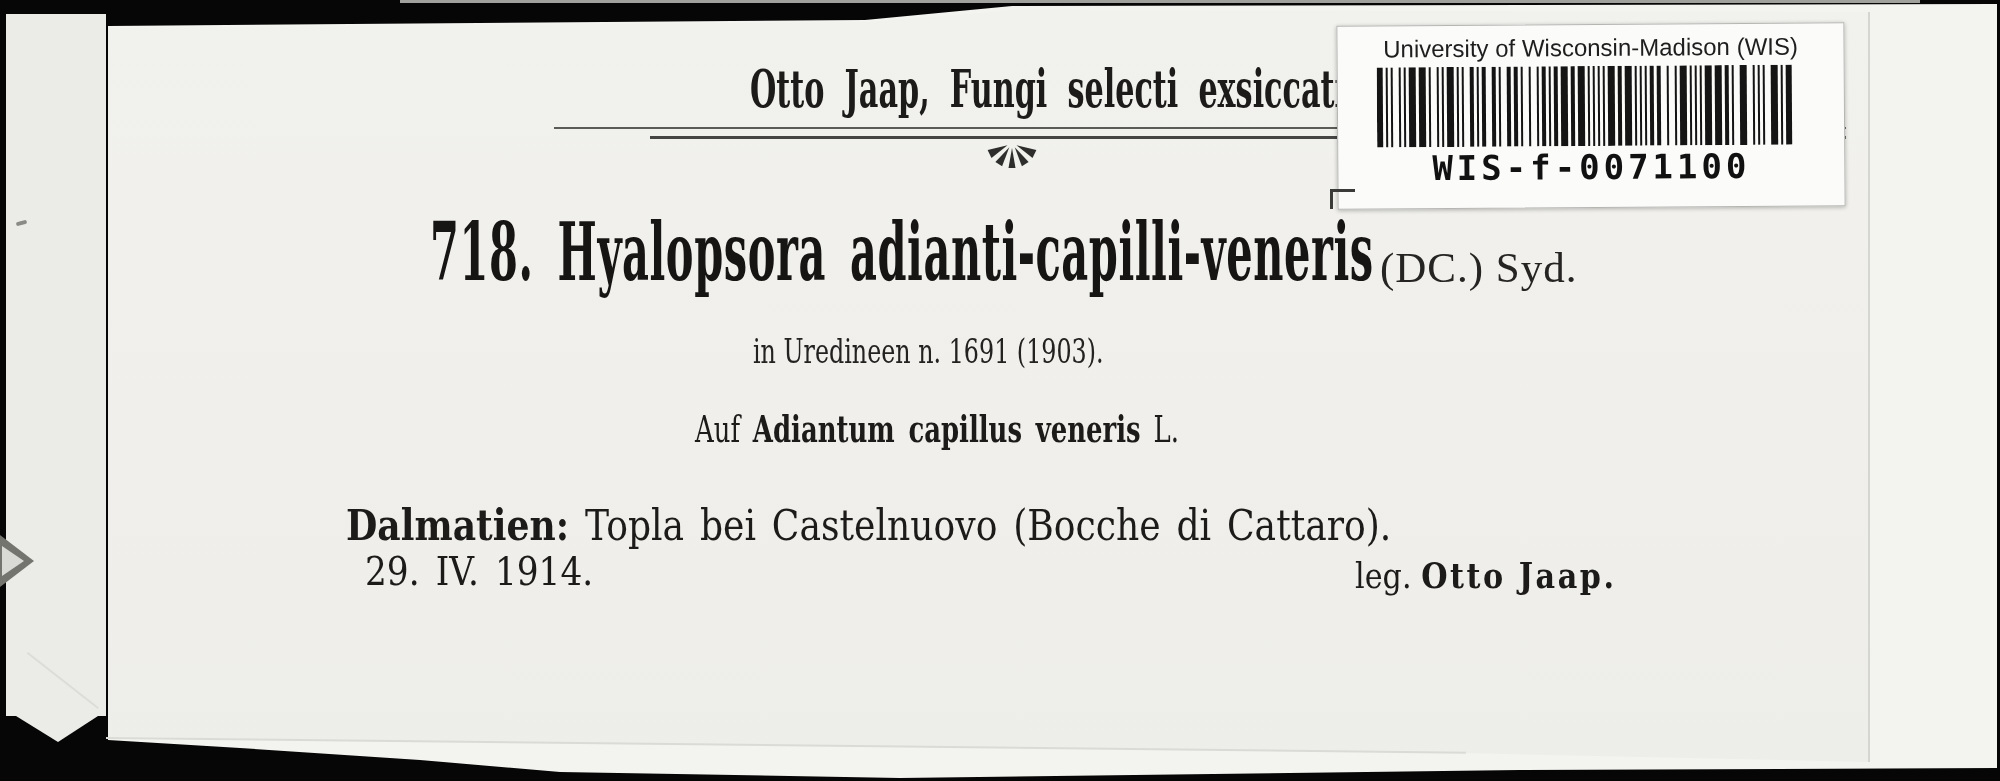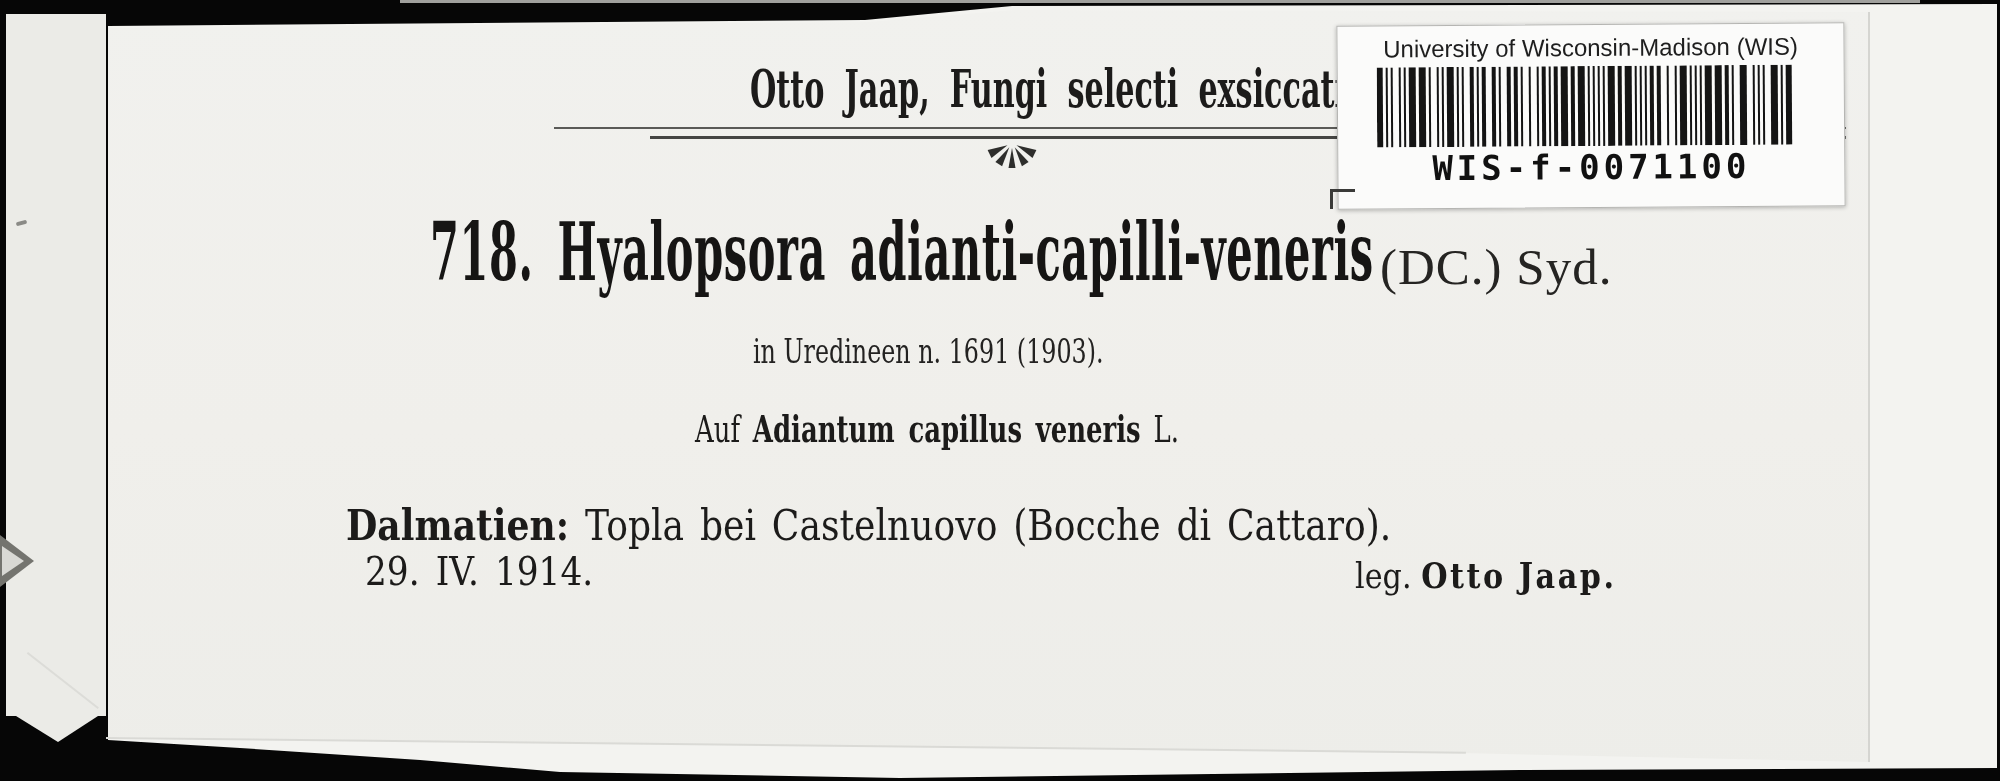--- a/index.html
+++ b/index.html
@@ -30,21 +30,21 @@
   
   .rule-top{left:554px;top:127px;width:1292px;height:2px;background:#5a5a57;z-index:3;}
   .rule-bottom{left:650px;top:136px;width:1196px;height:3px;background:#454543;z-index:3;}
   .ornament{left:972px;top:140px;z-index:3;}
   
   .txt{position:absolute;white-space:nowrap;transform-origin:0 0;z-index:3;}
   .series{left:750px;top:62px;font-size:53px;line-height:53px;font-weight:bold;
     word-spacing:.32em;transform:scaleX(.57);}
   .title-main{left:430px;top:212px;font-size:80px;line-height:80px;font-weight:bold;
     letter-spacing:1px;word-spacing:.22em;transform:scaleX(.52);color:#161514;}
-  .title-auth{left:1380px;top:246px;font-size:51px;line-height:43px;
+  .title-auth{left:1380px;top:246px;font-size:43px;line-height:43px;
     font-family:"Liberation Serif",serif;letter-spacing:1px;color:#252422;}
   .citation{left:753px;top:334px;font-size:34px;line-height:34px;transform:scaleX(.70);color:#232221;}
   .host{left:695px;top:411px;font-size:37px;line-height:37px;transform:scaleX(.70);word-spacing:.18em;}
   .locality{left:346px;top:504px;font-size:43px;line-height:43px;transform:scaleX(.84);word-spacing:.12em;}
   .date{left:365px;top:552px;font-size:39px;line-height:39px;transform:scaleX(.88);word-spacing:.15em;}
   .collector{left:1355px;top:557px;font-size:36px;line-height:36px;transform:scaleX(.84);}
   .bold{font-weight:bold;}
   .collector .bold{letter-spacing:3px;}
   
   .sticker{left:1337px;top:24px;width:506px;height:182px;background:#fbfbfa;z-index:4;

